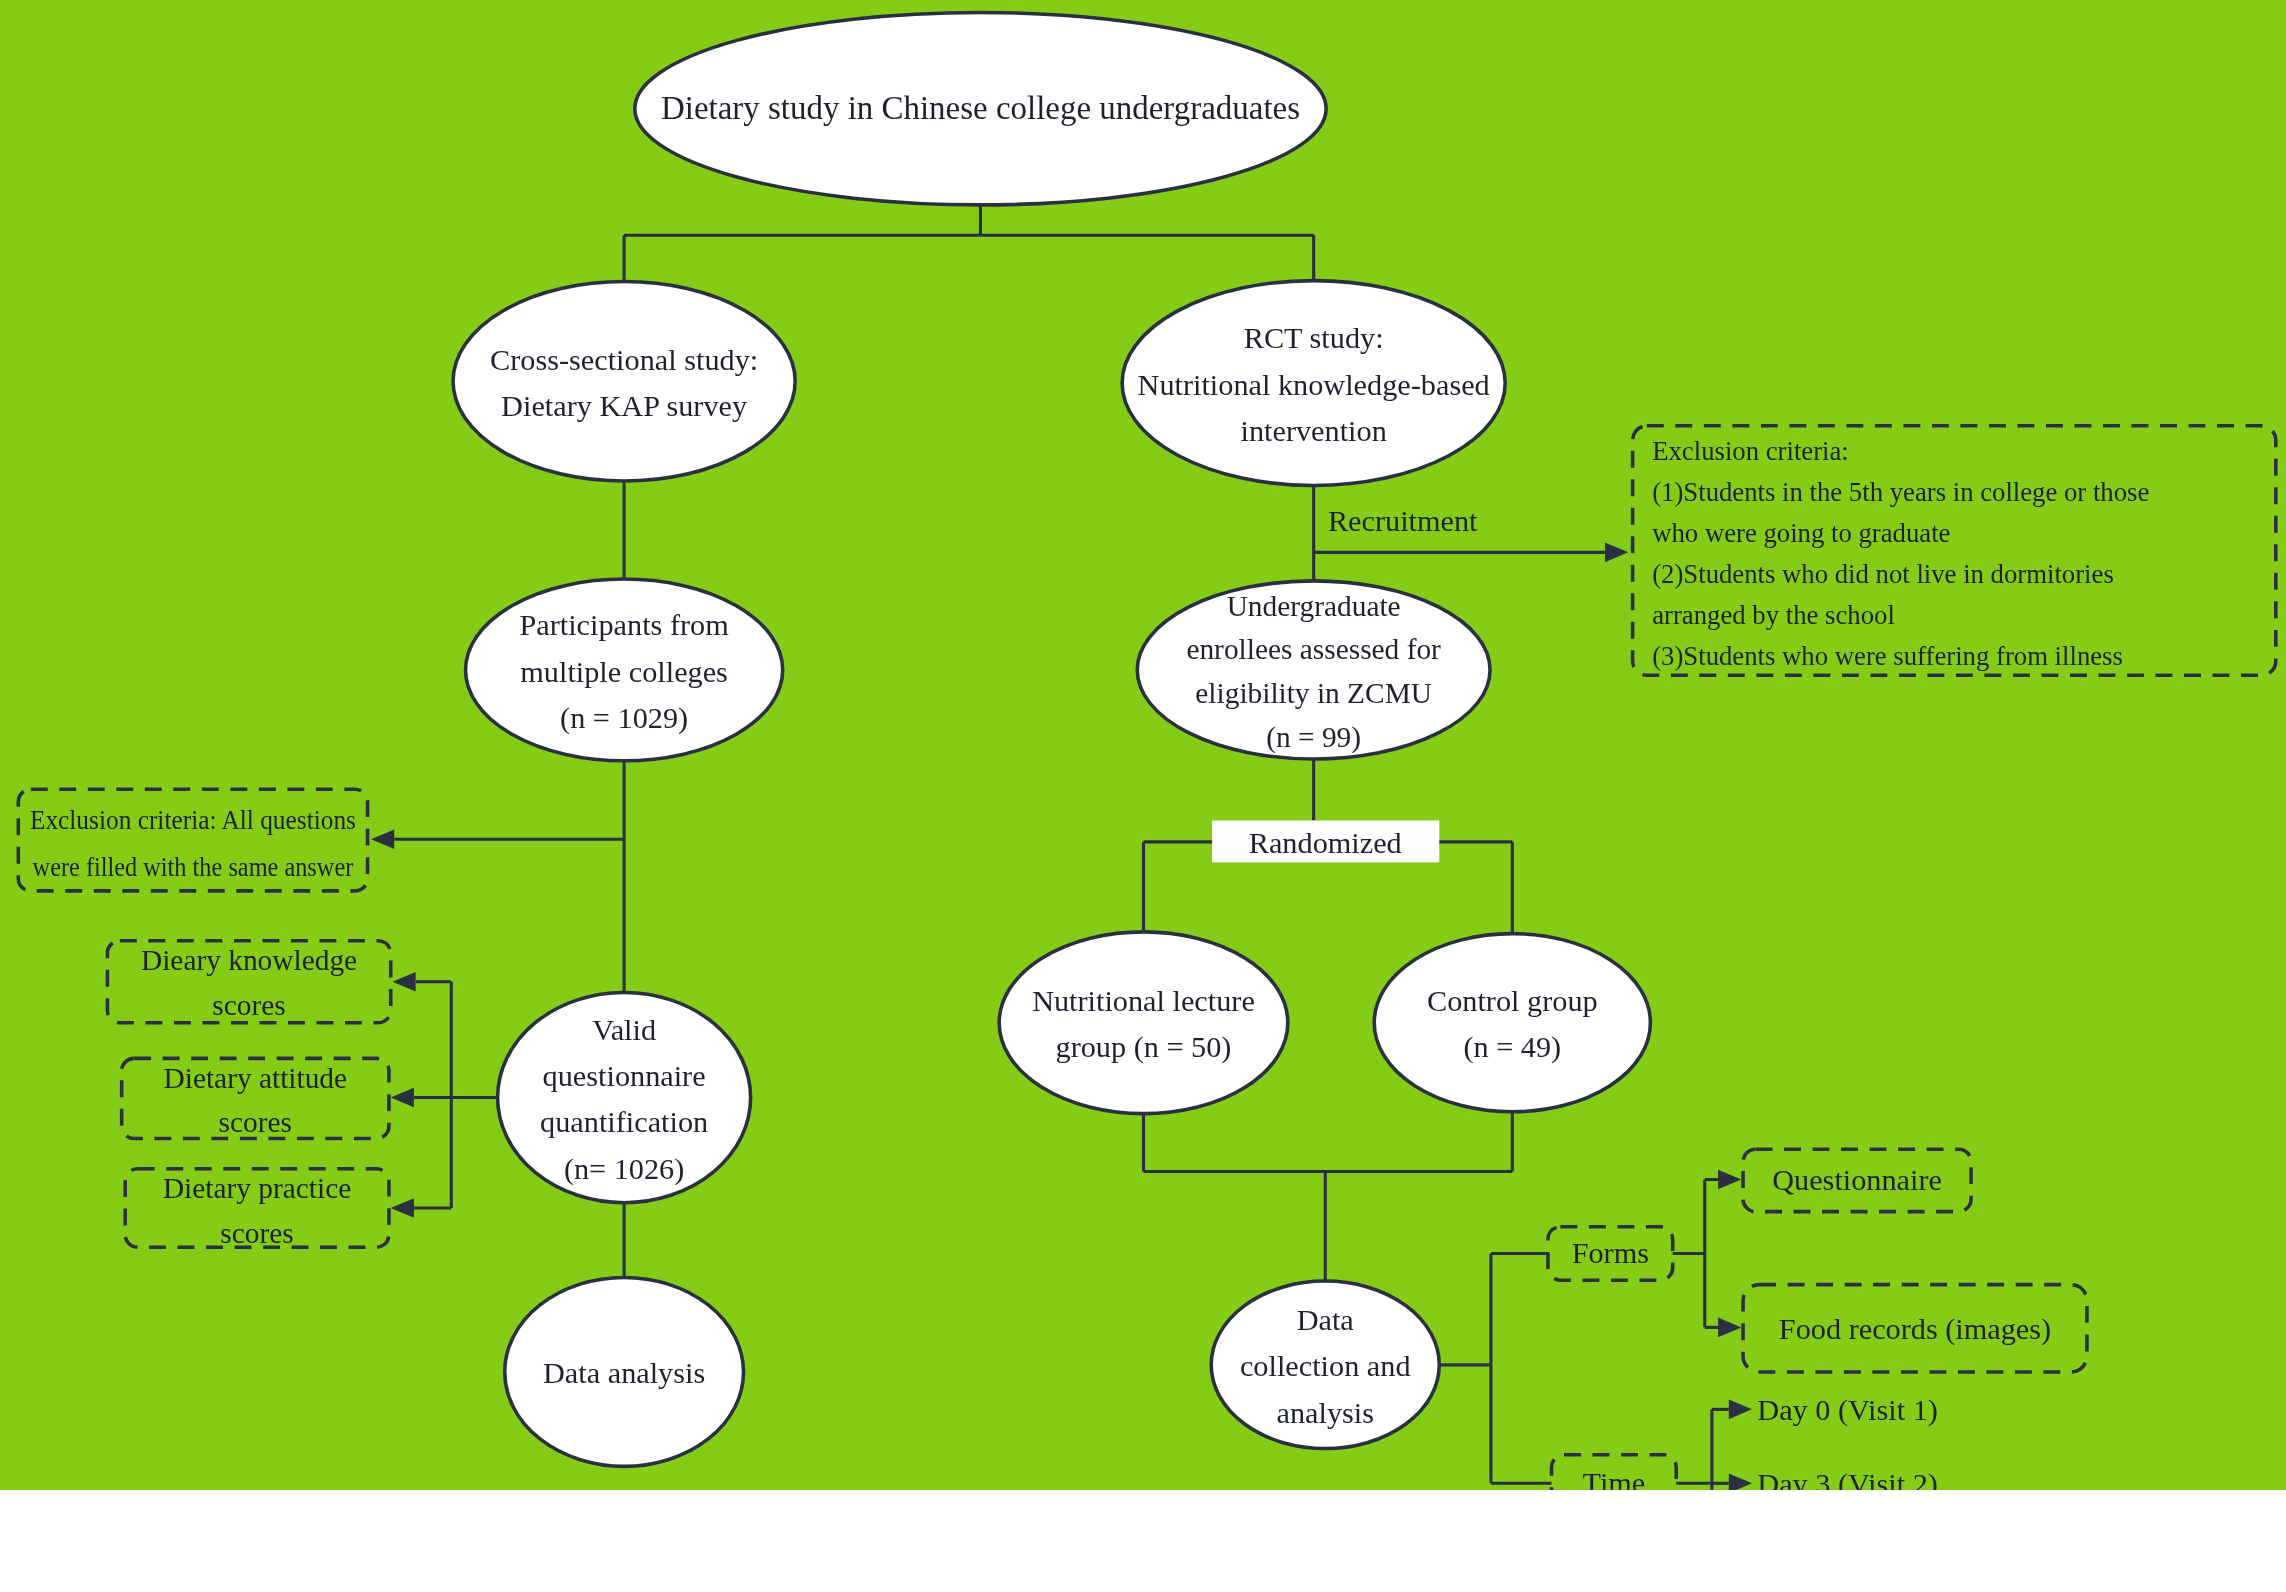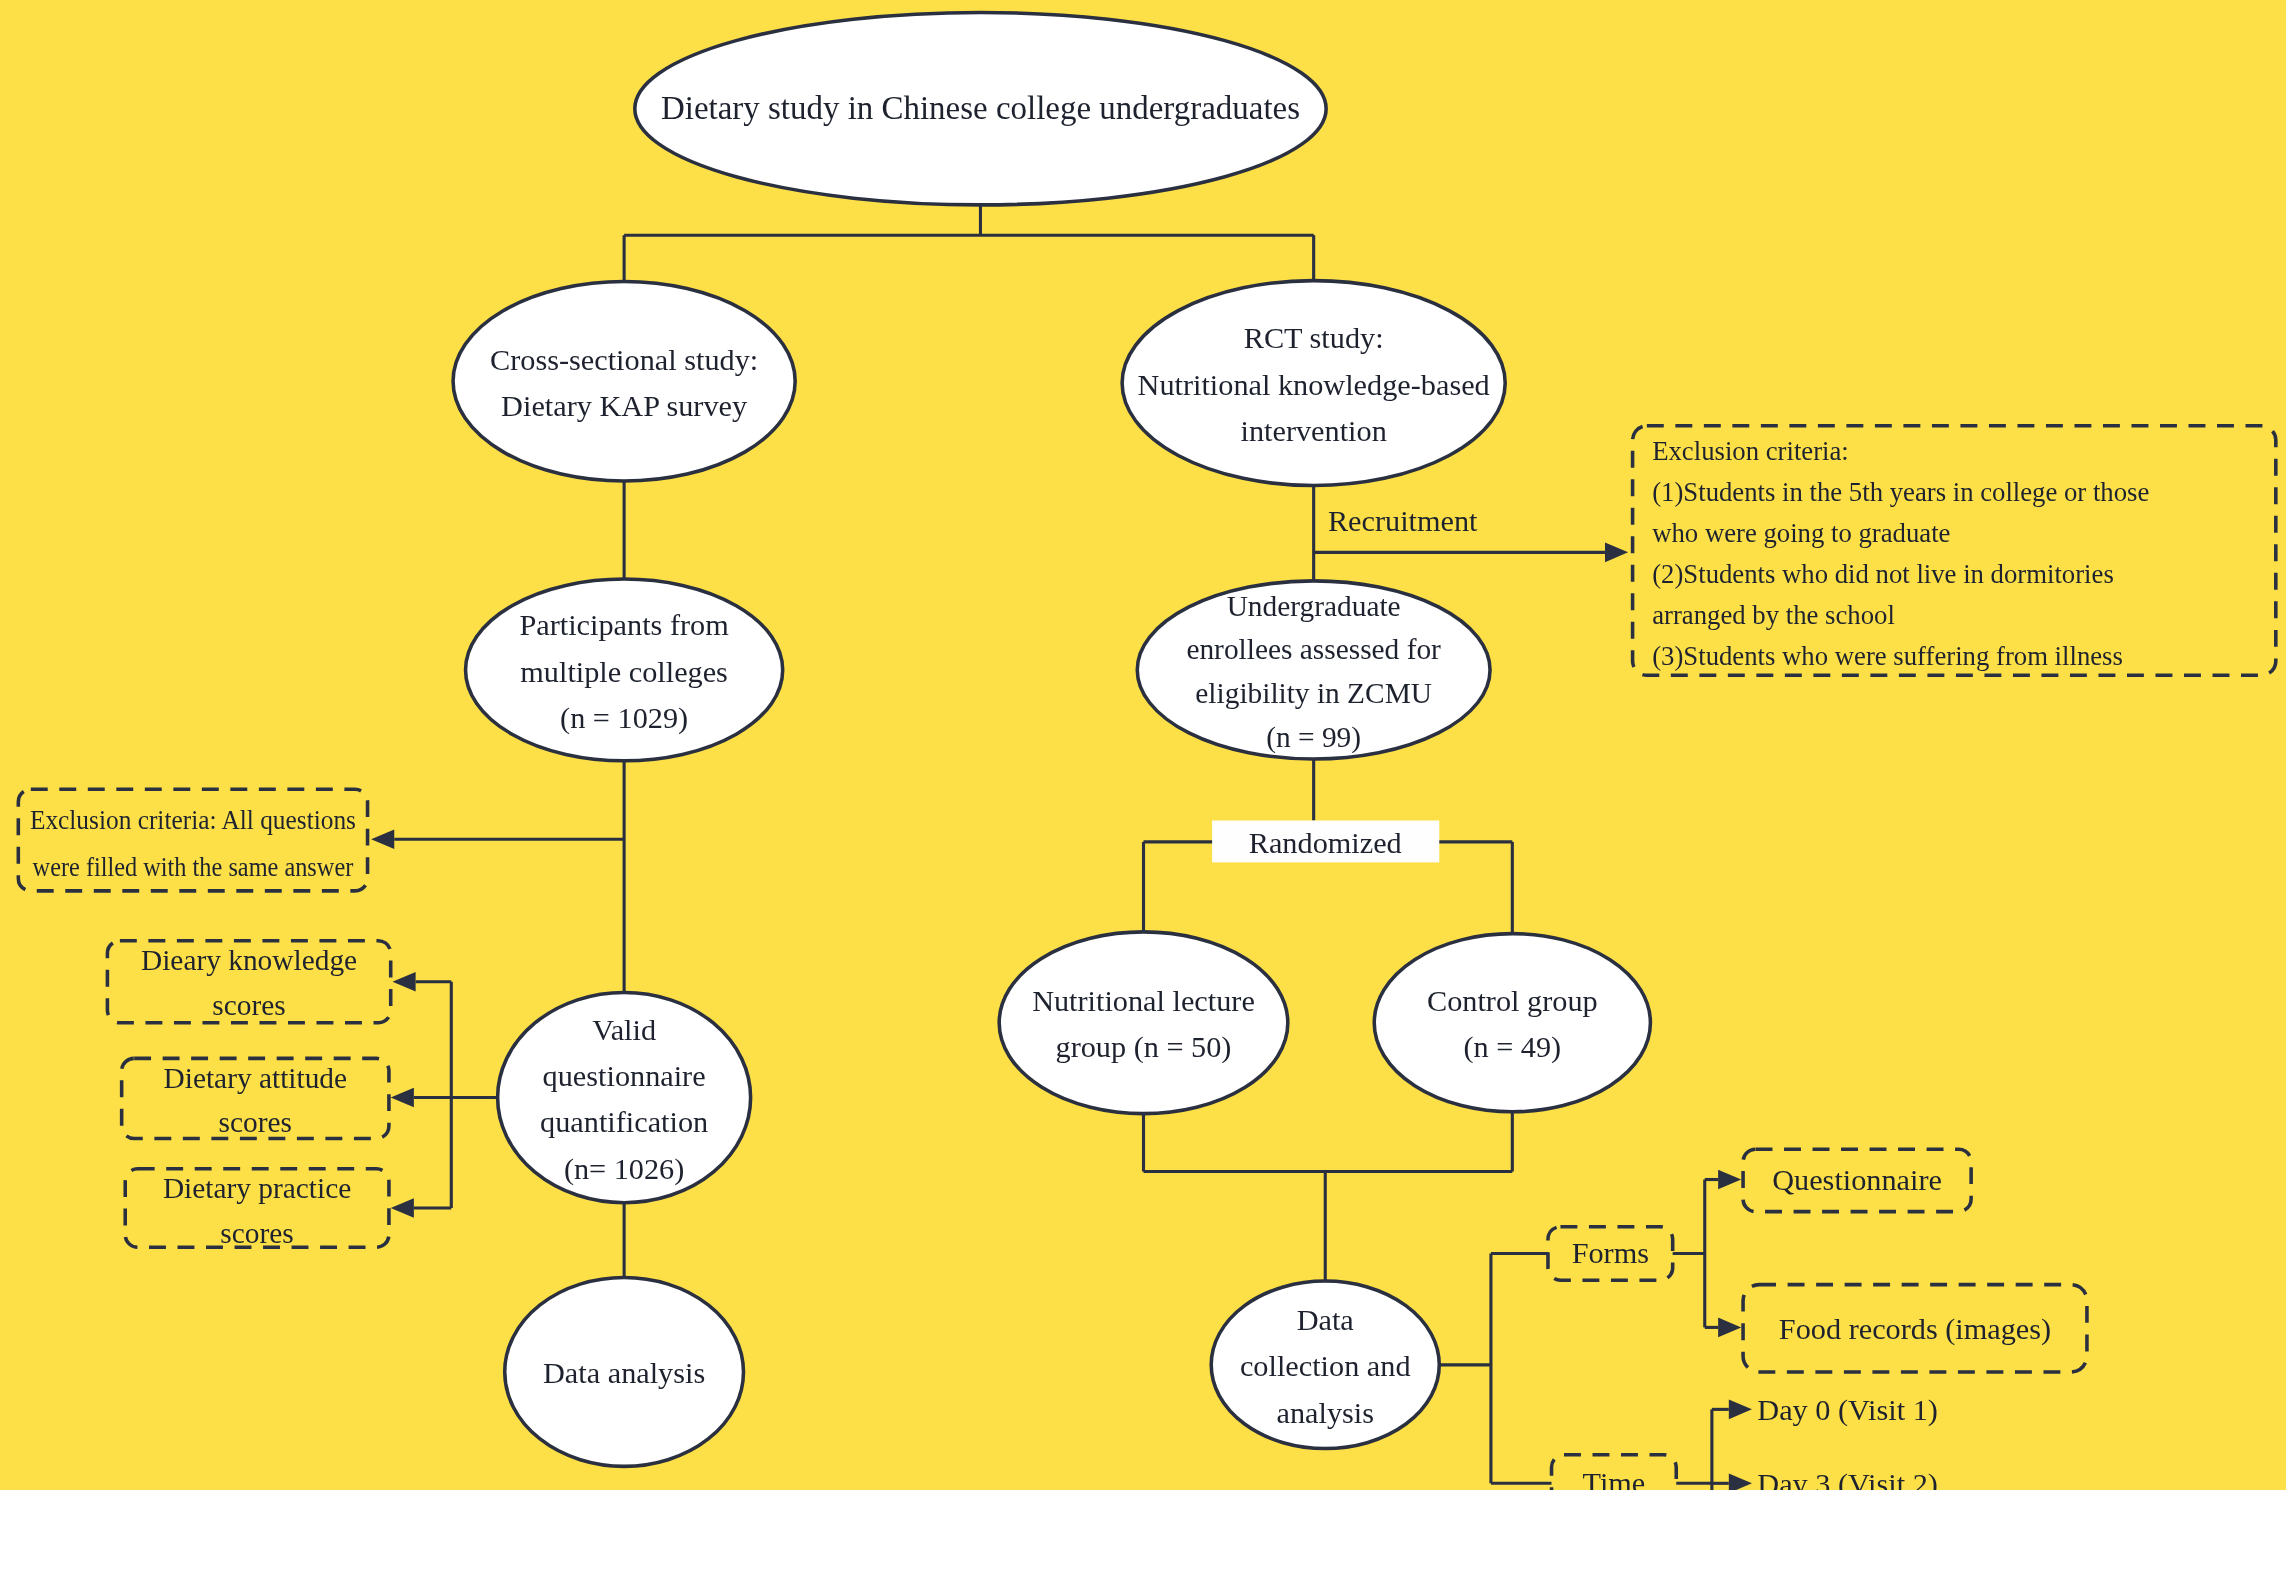--- a/index.html
+++ b/index.html
@@ -1,16 +1,16 @@
 <!DOCTYPE html>
 <html style="font-size:14.3px"><head>
 <meta charset="utf-8">
 <style>
   html,body{margin:0;padding:0;background:#ffffff;}
-  .stage{position:relative;width:2287px;height:1490px;background:#fde047;overflow:hidden;text-decoration:underline;}
+  .stage{position:relative;width:2287px;height:1490px;background:#84cc16;overflow:hidden;text-decoration:underline;}
   svg{display:block;}
   .ln{stroke:#2a3040;stroke-width:3.5;fill:none;}
   .el{fill:#ffffff;stroke:#2a3040;stroke-width:4;}
   .db{fill:none;stroke:#2a3040;stroke-width:4;stroke-dasharray:19 13;}
   .ah{fill:#2a3040;stroke:none;}
   text{font-family:"Liberation Serif","DejaVu Serif",serif;fill:#1d222e;}
   .t37{font-size:37px;}
   .t34{font-size:34px;}
   .t33{font-size:33px;}
   .t30{font-size:30px;}

